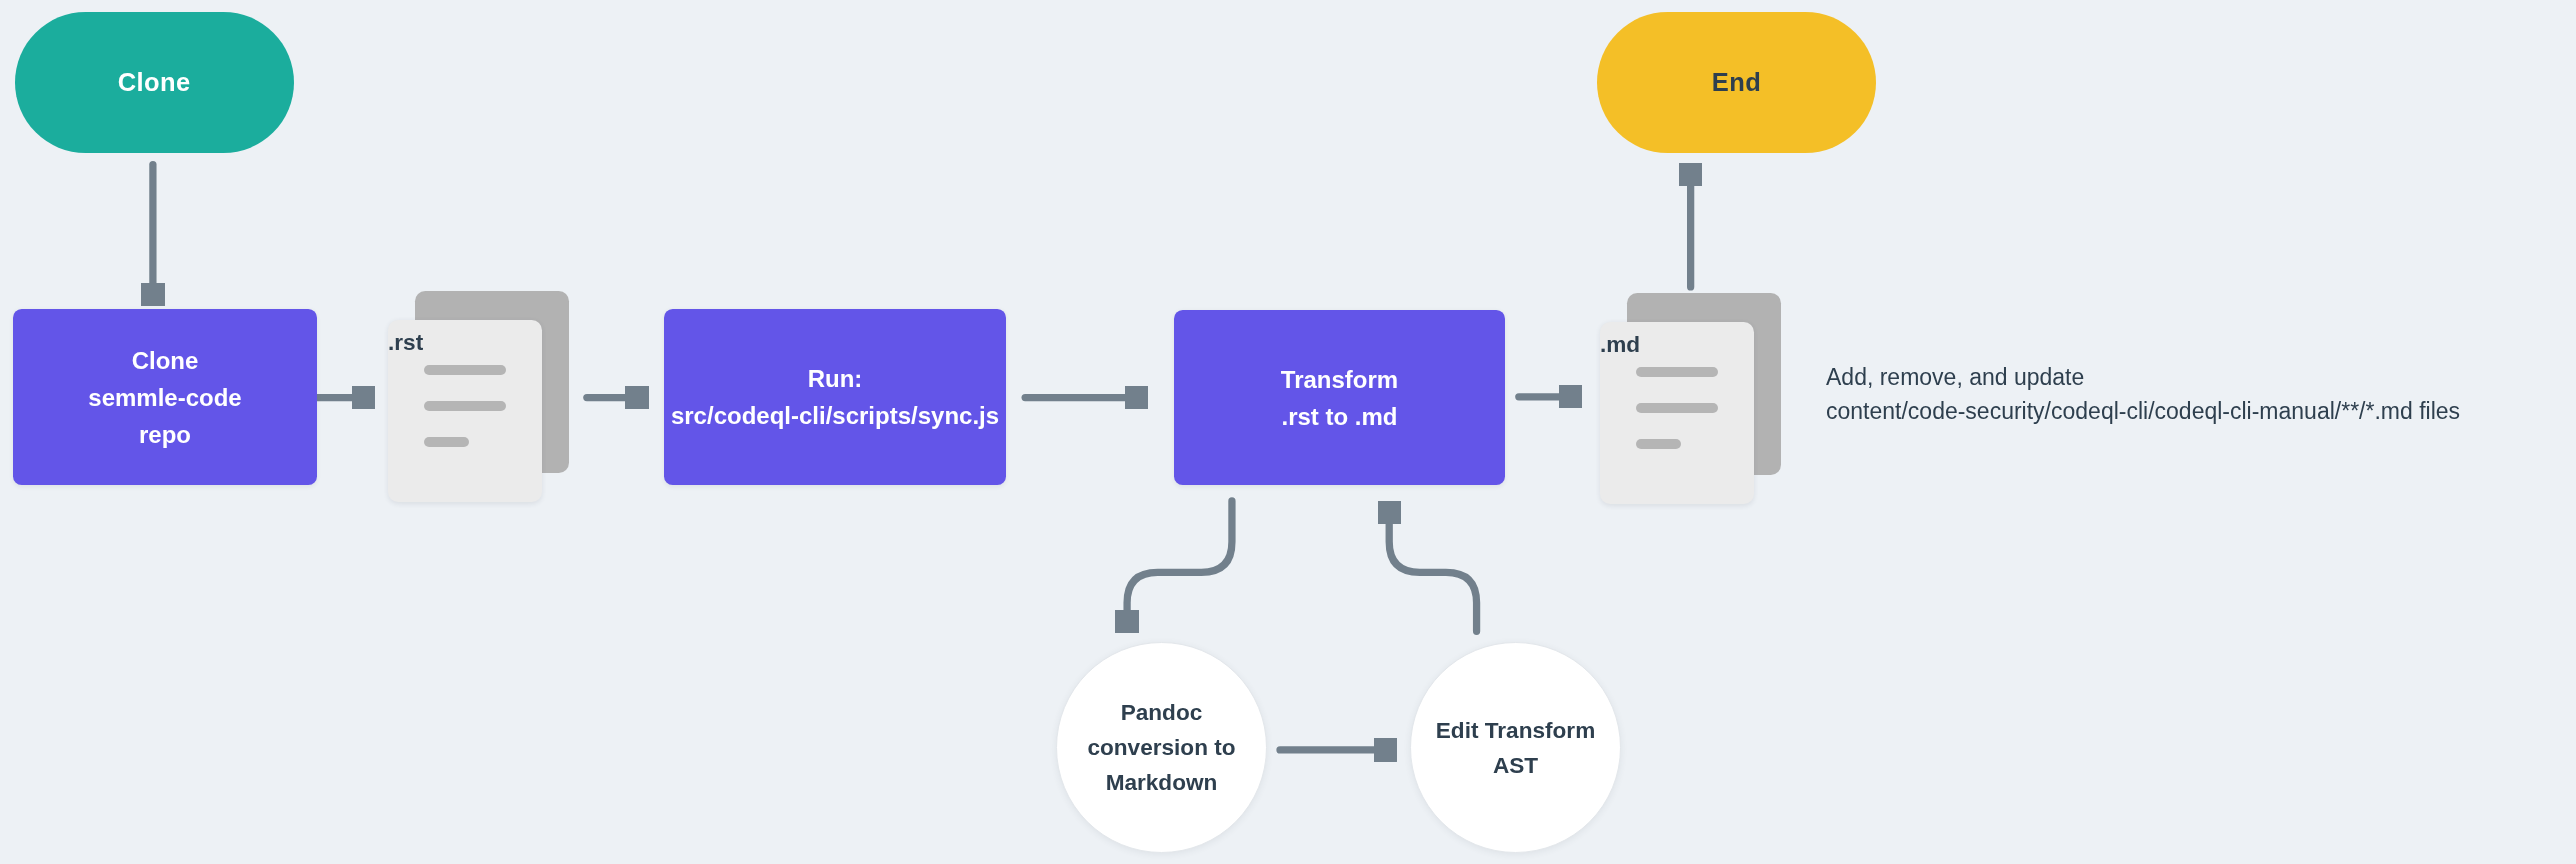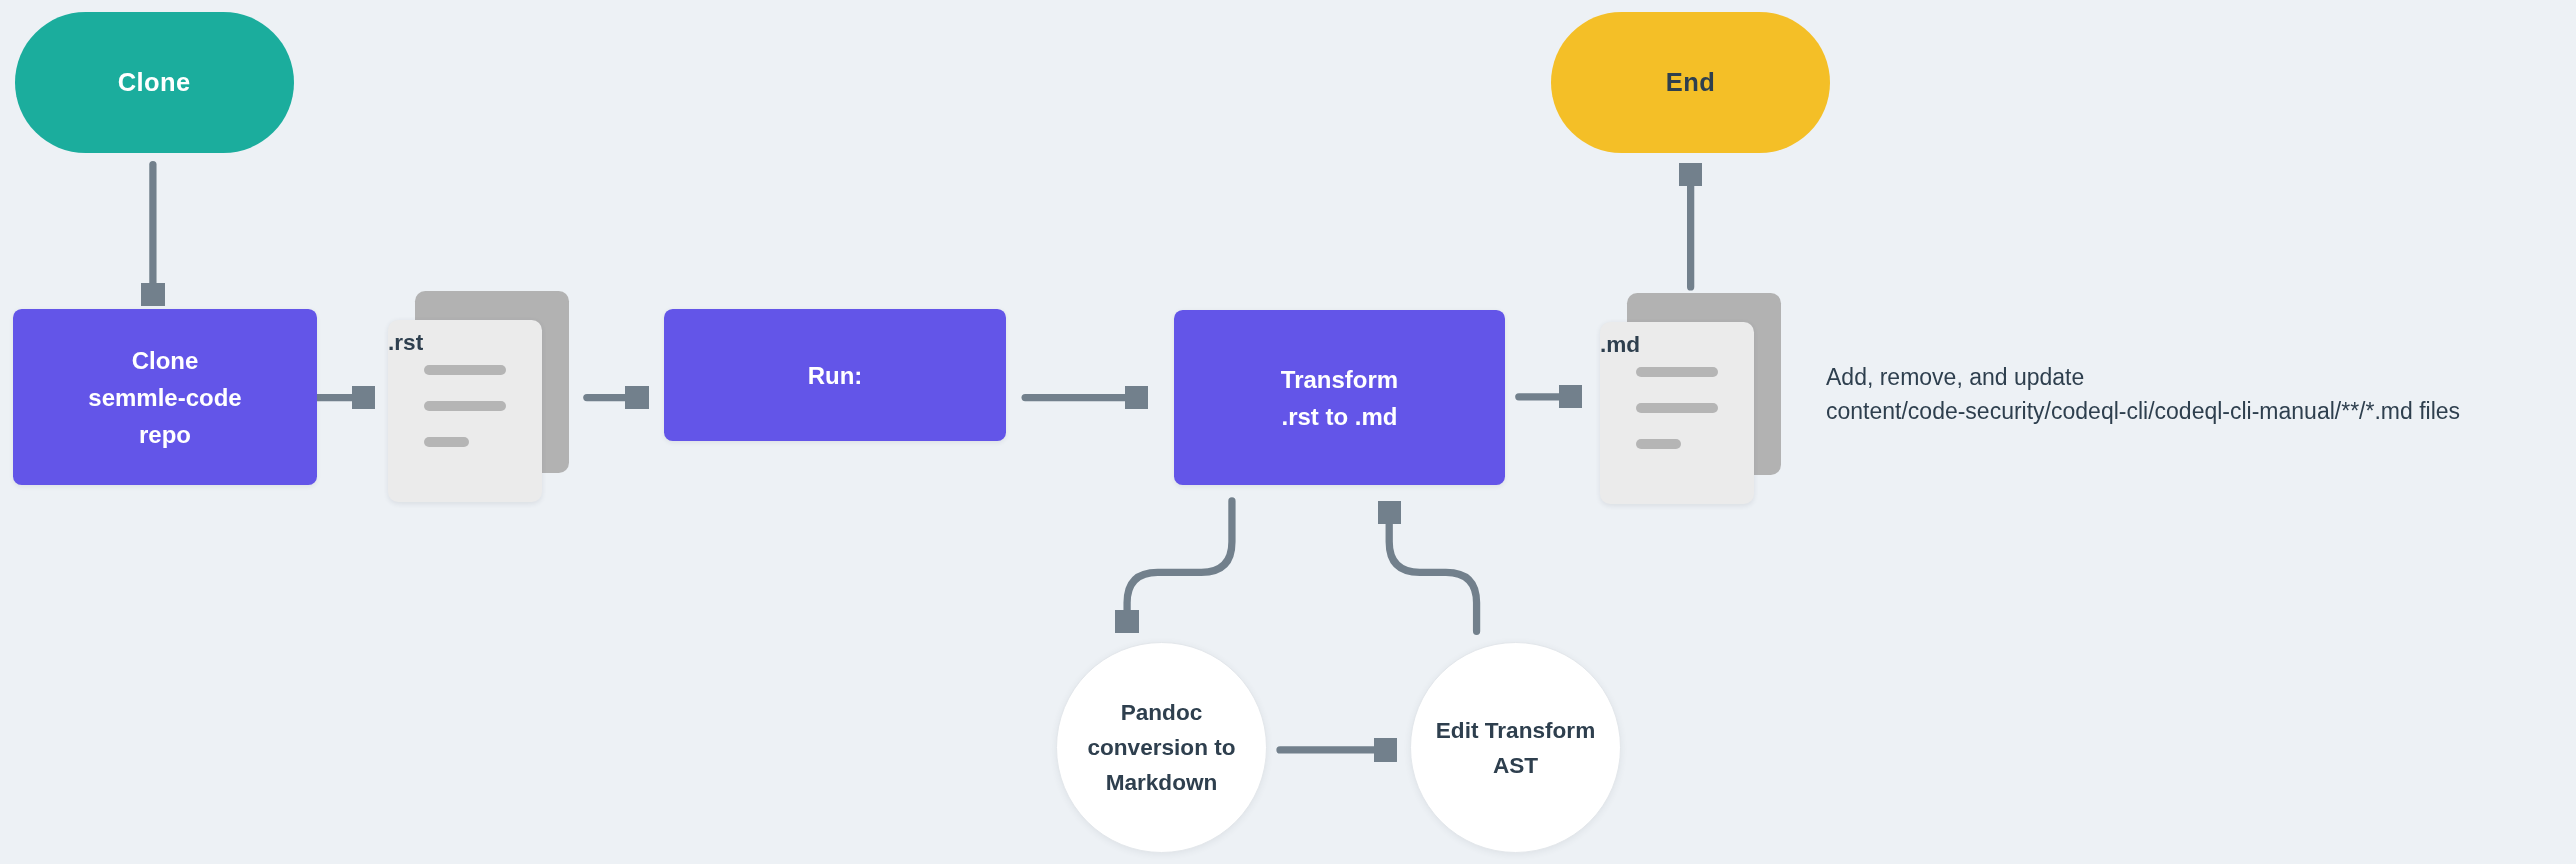--- a/index.html
+++ b/index.html
@@ -32,34 +32,34 @@
     box-sizing: border-box;
   }
   .pill {
     border-radius: 71px;
     font-size: 25.5px;
     font-weight: 700;
     letter-spacing: 0.4px;
   }
   .pill-start { left: 14.6px; top: 12.4px; width: 279px; height: 141px;
     background: #1BAD9D; color: #FFFFFF; }
-  .pill-end { left: 1551px; top: 12.4px; width: 279px; height: 141px;
+  .pill-end { left: 1597px; top: 12.4px; width: 279px; height: 141px;
     background: #F4BF27; color: #2E3F4E; }
 
   .process {
     background: #6355E8;
     color: #FFFFFF;
     border-radius: 8.7px;
     font-size: 24px;
     font-weight: 700;
     line-height: 37px;
     box-shadow: 0 1.5px 4.4px rgba(45,60,75,0.08);
   }
   .process-clone { left: 13px; top: 309px; width: 304px; height: 176px; }
-  .process-run { left: 664px; top: 309px; width: 342px; height: 132px; }
+  .process-run { left: 664px; top: 309px; width: 342px; height: 176px; }
   .process-transform { left: 1174px; top: 310px; width: 331px; height: 175px; }
 
   .doc { position: absolute; }
   .doc-rst { left: 388px; top: 291px; width: 181px; height: 213px; }
   .doc-md { left: 1600px; top: 293px; width: 181px; height: 211px; }
   .doc-back {
     position: absolute; left: 27px; top: 0;
     width: 154px; height: 182px;
     background: #B2B2B2; border-radius: 10.2px;
   }
@@ -143,20 +143,21 @@
     <div class="doc-front">
       <div class="doc-label">.rst</div>
       <div class="doc-line doc-line-1"></div>
       <div class="doc-line doc-line-2"></div>
       <div class="doc-line doc-line-3"></div>
     </div>
   </div>
 
   <div class="node process process-run">
     <span>Run:</span>
+    <span>src/codeql-cli/scripts/sync.js</span>
   </div>
 
   <div class="node process process-transform">
     <span>Transform</span>
     <span>.rst to .md</span>
   </div>
 
   <div class="doc doc-md">
     <div class="doc-back"></div>
     <div class="doc-front">

